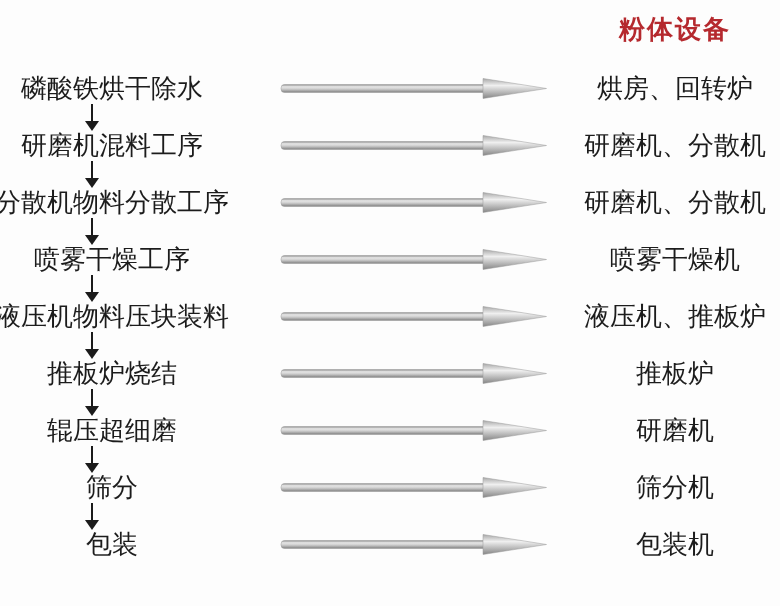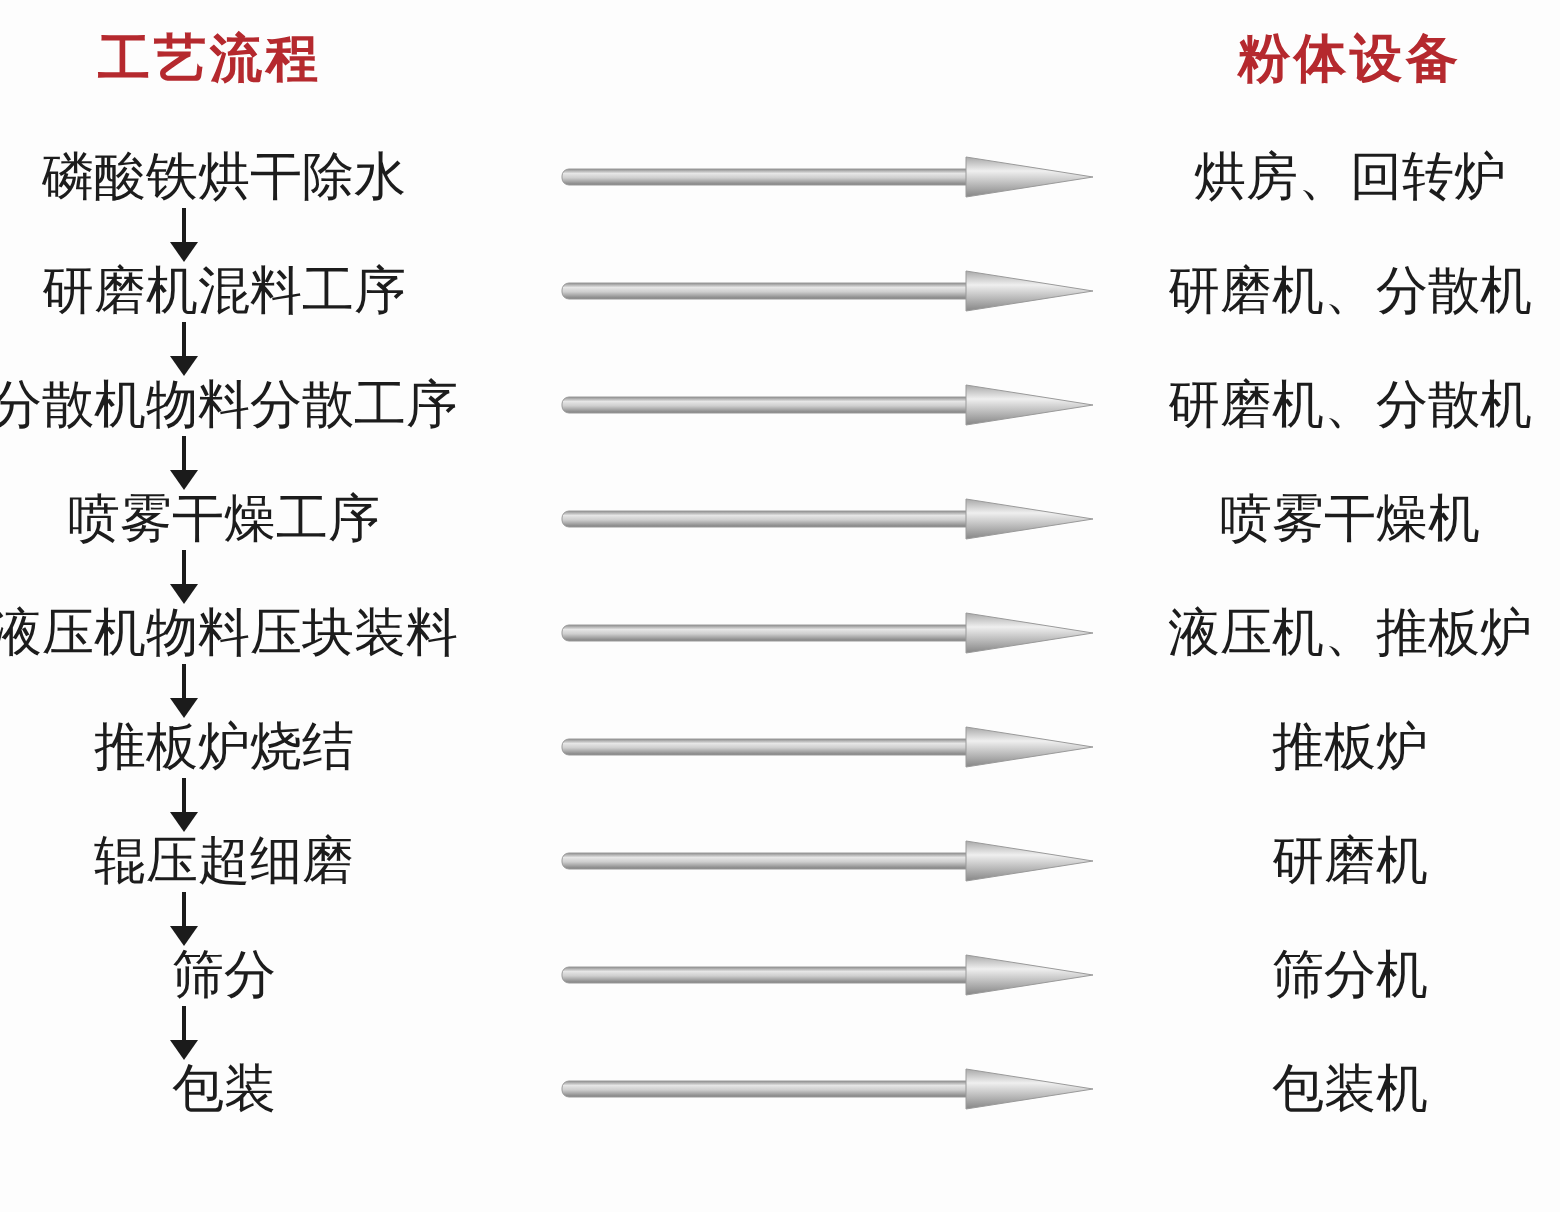--- a/index.html
+++ b/index.html
@@ -68,21 +68,20 @@
         <stop offset="0.35" stop-color="#efefef"></stop>
         <stop offset="1" stop-color="#868686"></stop>
       </linearGradient>
       <symbol id="harrow-shape" viewBox="0 0 267 23">
         <rect x="1" y="7.5" width="206" height="8" rx="3.5" fill="url(#shaftGrad)" stroke="#9a9a9a" stroke-width="0.5"></rect>
         <polygon points="203,1.5 266.5,11.5 203,21.5" fill="url(#coneGrad)" stroke="#9a9a9a" stroke-width="0.5"></polygon>
       </symbol>
     </defs>
   </svg>
 
-  <div class="col-title left">工艺流程</div>
   <div class="col-title right">粉体设备</div>
 
   <div id="rows">
       <div class="cell process" style="top: 60px;">磷酸铁烘干除水</div>
       <svg class="harrow" viewBox="0 0 267 23" style="top: 77px;">
         <use href="#harrow-shape" xlink:href="#harrow-shape"></use>
       </svg>
       <div class="cell equipment" style="top: 60px;">烘房、回转炉</div>
       <div class="varrow" style="top: 104px;">
         <div class="stem"></div>

